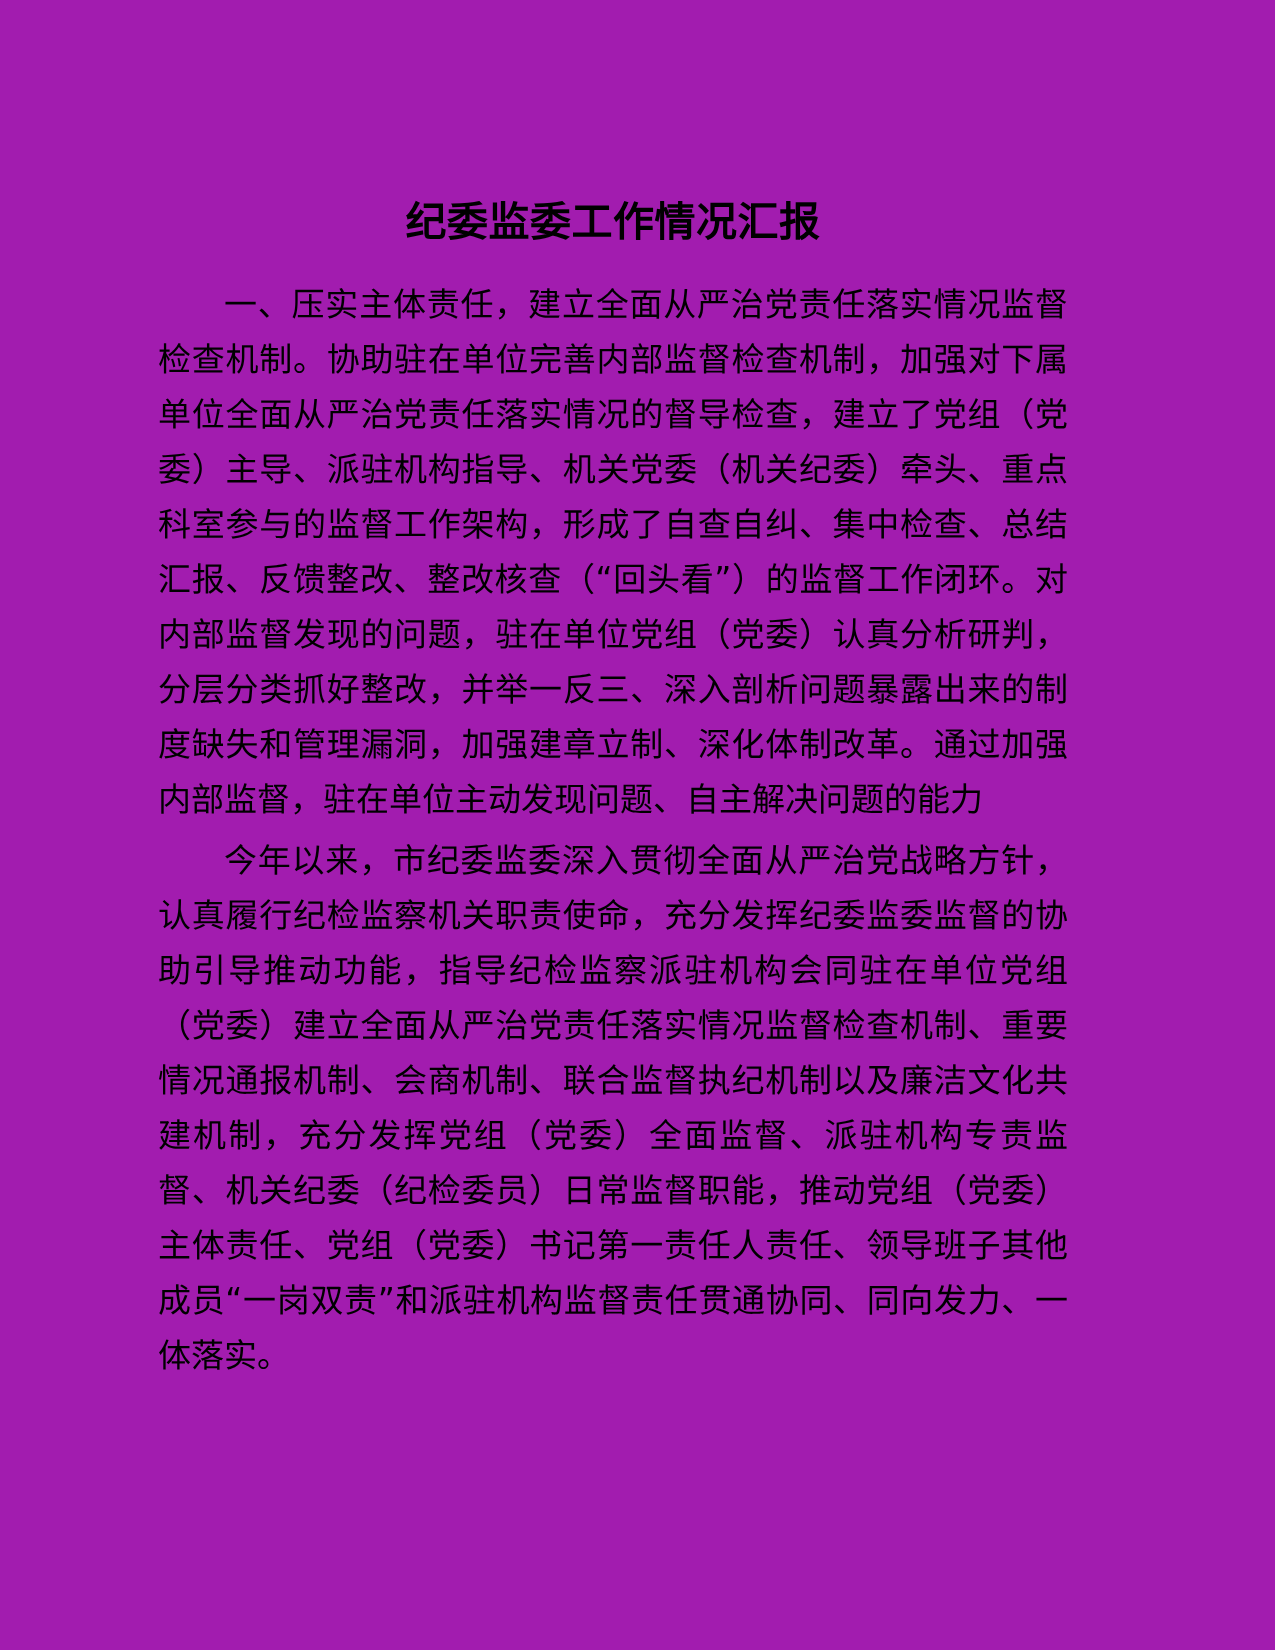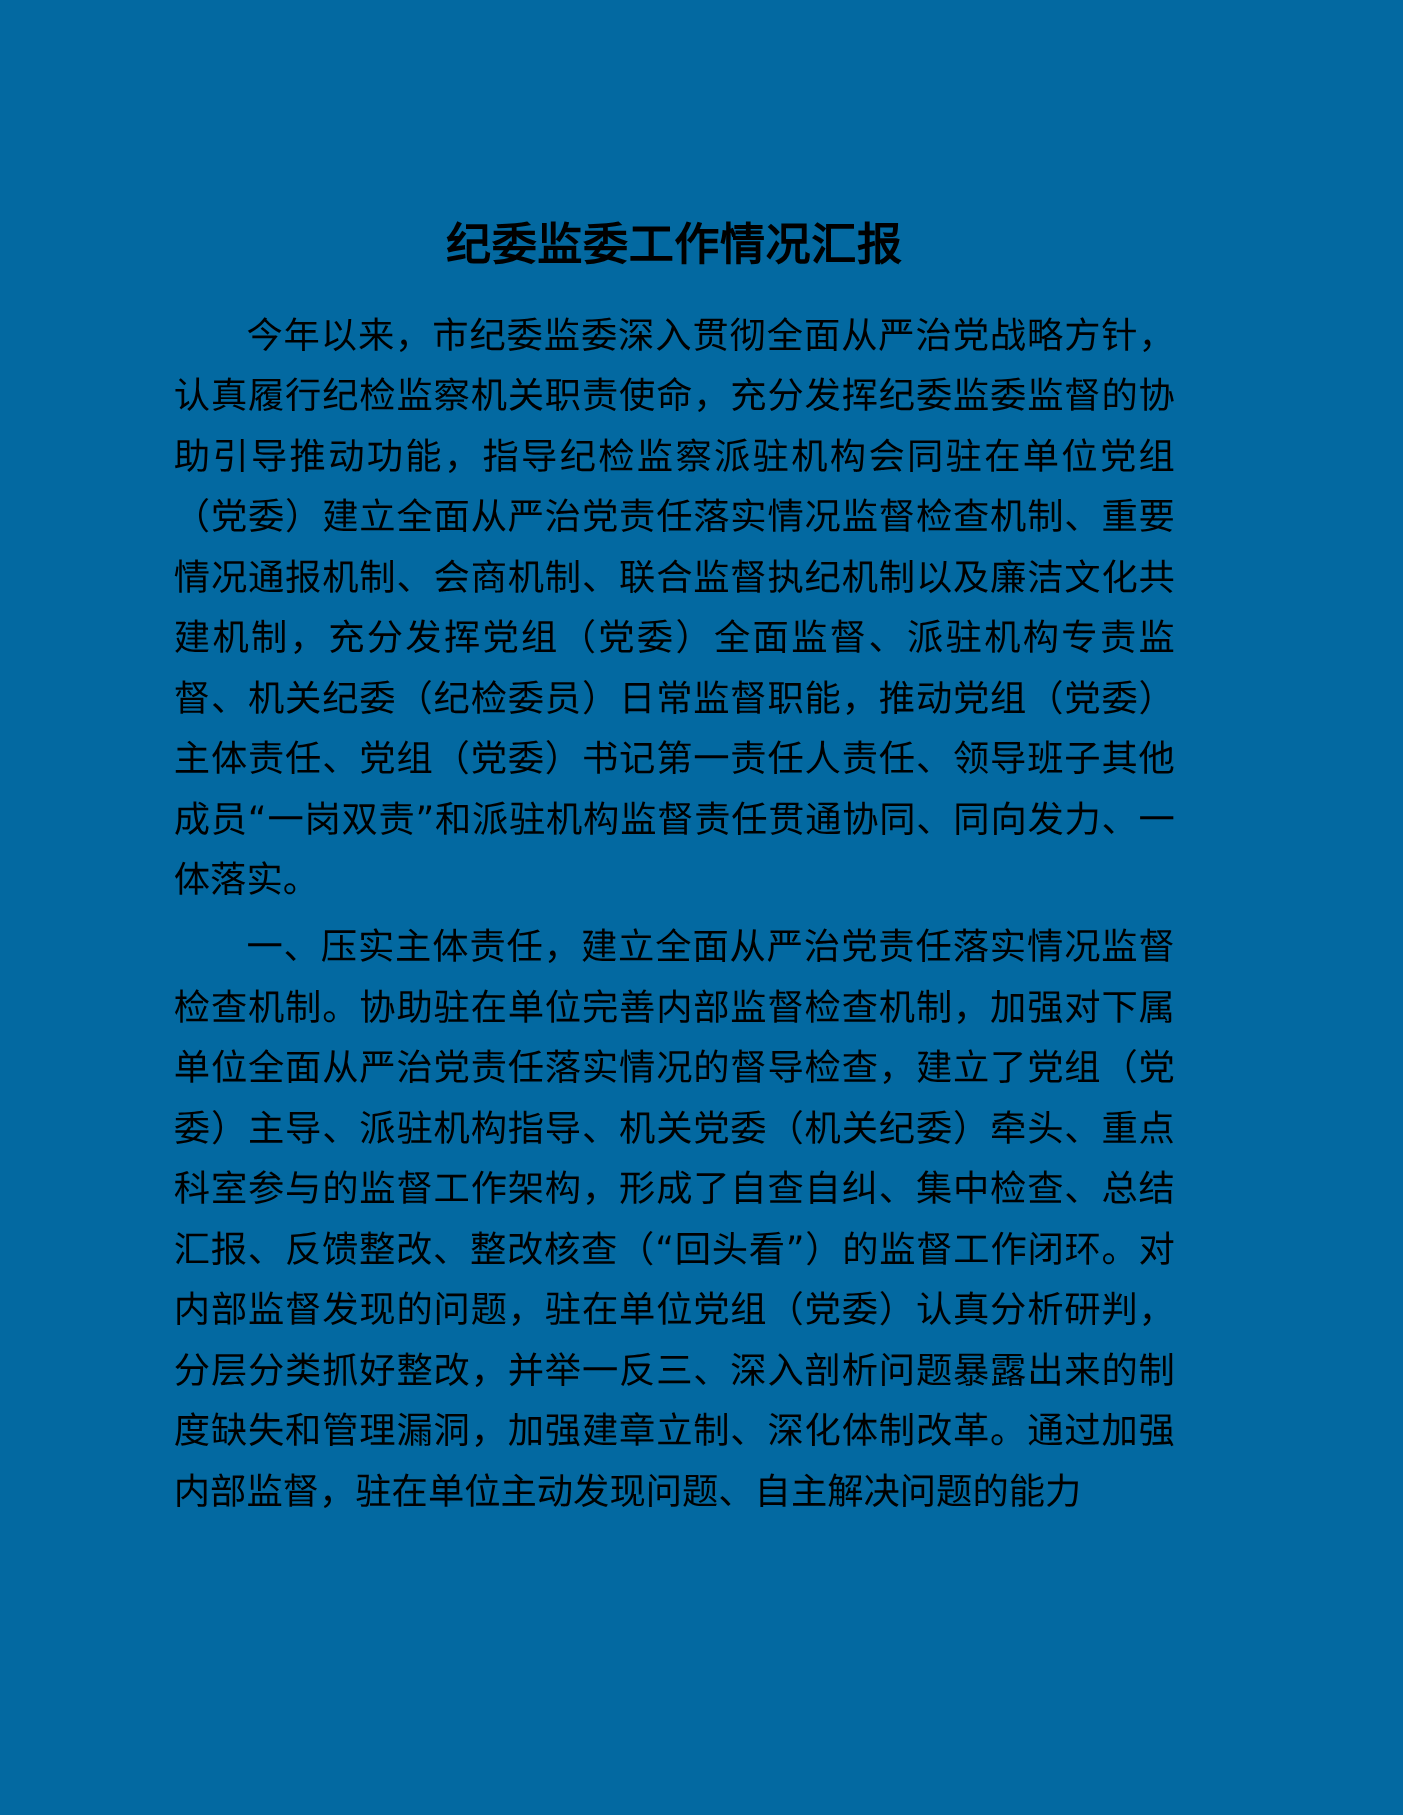--- a/index.html
+++ b/index.html
@@ -12,21 +12,21 @@
     width: 1275px;
     height: 1650px;
     font-family: "DejaVu Sans", "Liberation Sans", sans-serif;
     color: #000000;
     overflow: hidden;
   }
   .page {
     position: relative;
     width: 1275px;
     height: 1650px;
-    background: #0369a1;
+    background: #a21caf;
     box-sizing: border-box;
     padding: 0;
   }
   .content {
     position: absolute;
     left: 158px;
     top: 196px;
     width: 910px;
   }
   .doc-title {
@@ -54,18 +54,18 @@
   }
 </style>
 </head>
 <body>
 
 <div class="page">
   <div class="content">
 
     <h1 class="doc-title">纪委监委工作情况汇报</h1>
 
+    <p class="para">一、压实主体责任，建立全面从严治党责任落实情况监督检查机制。协助驻在单位完善内部监督检查机制，加强对下属单位全面从严治党责任落实情况的督导检查，建立了党组（党委）主导、派驻机构指导、机关党委（机关纪委）牵头、重点科室参与的监督工作架构，形成了自查自纠、集中检查、总结汇报、反馈整改、整改核查（“回头看”）的监督工作闭环。对内部监督发现的问题，驻在单位党组（党委）认真分析研判，分层分类抓好整改，并举一反三、深入剖析问题暴露出来的制度缺失和管理漏洞，加强建章立制、深化体制改革。通过加强内部监督，驻在单位主动发现问题、自主解决问题的能力</p>
+
     <p class="para">今年以来，市纪委监委深入贯彻全面从严治党战略方针，认真履行纪检监察机关职责使命，充分发挥纪委监委监督的协助引导推动功能，指导纪检监察派驻机构会同驻在单位党组（党委）建立全面从严治党责任落实情况监督检查机制、重要情况通报机制、会商机制、联合监督执纪机制以及廉洁文化共建机制，充分发挥党组（党委）全面监督、派驻机构专责监督、机关纪委（纪检委员）日常监督职能，推动党组（党委）主体责任、党组（党委）书记第一责任人责任、领导班子其他成员“一岗双责”和派驻机构监督责任贯通协同、同向发力、一体落实。</p>
-
-    <p class="para">一、压实主体责任，建立全面从严治党责任落实情况监督检查机制。协助驻在单位完善内部监督检查机制，加强对下属单位全面从严治党责任落实情况的督导检查，建立了党组（党委）主导、派驻机构指导、机关党委（机关纪委）牵头、重点科室参与的监督工作架构，形成了自查自纠、集中检查、总结汇报、反馈整改、整改核查（“回头看”）的监督工作闭环。对内部监督发现的问题，驻在单位党组（党委）认真分析研判，分层分类抓好整改，并举一反三、深入剖析问题暴露出来的制度缺失和管理漏洞，加强建章立制、深化体制改革。通过加强内部监督，驻在单位主动发现问题、自主解决问题的能力</p>
 
   </div>
 </div>
 
 </body></html>

